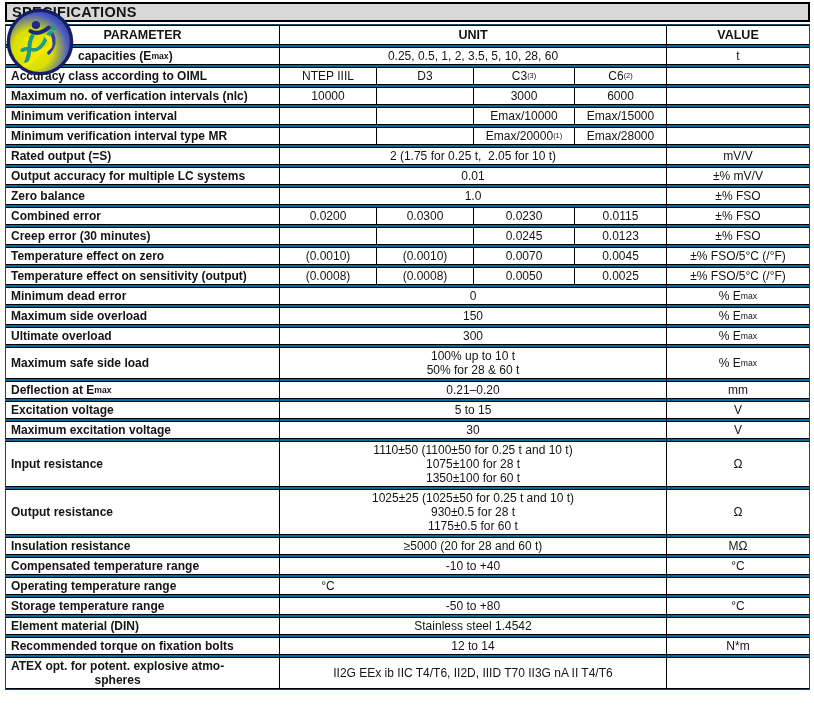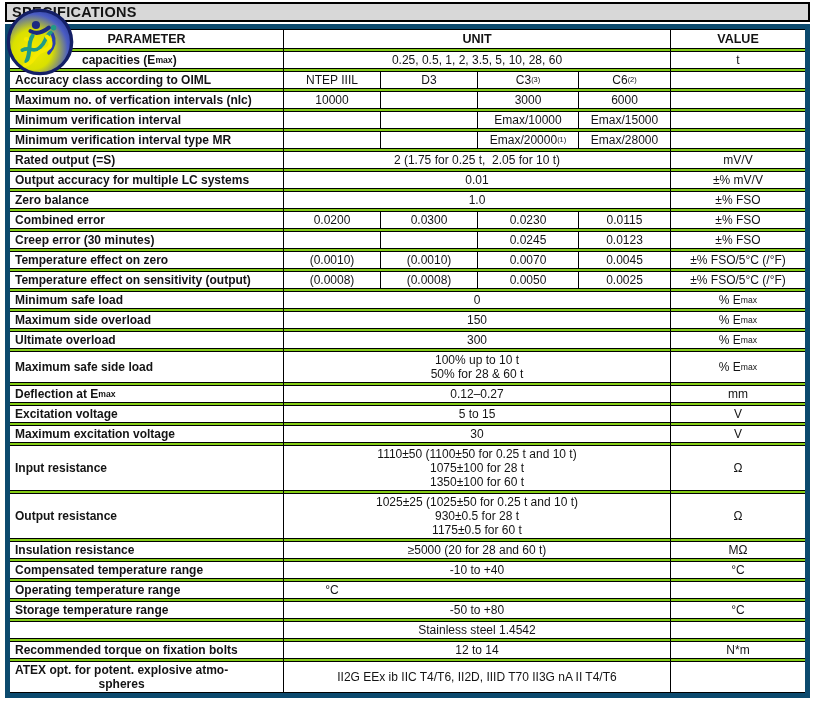--- a/index.html
+++ b/index.html
@@ -6,21 +6,21 @@
   body{
     width:814px;height:720px;background:#ffffff;position:relative;
     font-family:"Liberation Sans", sans-serif;color:#141414;overflow:hidden;
   }
   .page{position:absolute;left:5px;top:2px;width:805px;}
   .titlebar{
     background:#d8d8d8;border:2px solid #000;box-sizing:border-box;
     height:20px;line-height:16px;font-weight:bold;font-size:14.5px;
     padding:0 5px;letter-spacing:0.3px;margin-bottom:2px;
   }
-  .spec-table{border:5px solid #0c4a6e;position:relative;background:#84cc16;}
+  .spec-table{border:1px solid #0c4a6e;position:relative;background:#0369a1;}
   .row{
     display:grid;grid-template-columns:273px 97px 97px 101px 92px 1fr;
     border-top:1px solid #000;border-bottom:1px solid #000;
     background:#fff;box-sizing:border-box;min-height:16px;margin-top:2px;
   }
   .row.header{grid-template-columns:273px 387px 1fr;margin-top:0;min-height:20px;}
   .cell{
     display:flex;align-items:center;justify-content:center;text-align:center;
     font-size:12px;line-height:14px;padding:1px 3px;box-sizing:border-box;
   }
@@ -127,42 +127,42 @@
         </div>
         <div class="row">
           <div class="cell param">Temperature effect on sensitivity (output)</div>
           <div class="cell bl">(0.0008)</div>
           <div class="cell bl">(0.0008)</div>
           <div class="cell bl">0.0050</div>
           <div class="cell bl">0.0025</div>
           <div class="cell bl">±% FSO/5°C (/°F)</div>
         </div>
         <div class="row">
-          <div class="cell param">Minimum safe load</div>
+          <div class="cell param">Minimum dead error</div>
           <div class="cell bl span">0</div>
           <div class="cell bl">% E<sub>max</sub></div>
         </div>
         <div class="row">
           <div class="cell param">Maximum side overload</div>
           <div class="cell bl span">150</div>
           <div class="cell bl">% E<sub>max</sub></div>
         </div>
         <div class="row">
           <div class="cell param">Ultimate overload</div>
           <div class="cell bl span">300</div>
           <div class="cell bl">% E<sub>max</sub></div>
         </div>
         <div class="row">
           <div class="cell param">Maximum safe side load</div>
           <div class="cell bl span">100% up to 10 t<br>50% for 28 &amp; 60 t</div>
           <div class="cell bl">% E<sub>max</sub></div>
         </div>
         <div class="row">
           <div class="cell param">Deflection at E<sub>max</sub></div>
-          <div class="cell bl span">0.12–0.27</div>
+          <div class="cell bl span">0.21–0.20</div>
           <div class="cell bl">mm</div>
         </div>
         <div class="row">
           <div class="cell param">Excitation voltage</div>
           <div class="cell bl span">5 to 15</div>
           <div class="cell bl">V</div>
         </div>
         <div class="row">
           <div class="cell param">Maximum excitation voltage</div>
           <div class="cell bl span">30</div>
@@ -191,20 +191,21 @@
         <div class="row">
           <div class="cell param">Operating temperature range</div>
           <div class="cell bl">°C</div>
         </div>
         <div class="row">
           <div class="cell param">Storage temperature range</div>
           <div class="cell bl span">-50 to +80</div>
           <div class="cell bl">°C</div>
         </div>
         <div class="row">
+          <div class="cell param">Element material (DIN)</div>
           <div class="cell bl span">Stainless steel 1.4542</div>
           <div class="cell bl"></div>
         </div>
         <div class="row">
           <div class="cell param">Recommended torque on fixation bolts</div>
           <div class="cell bl span">12 to 14</div>
           <div class="cell bl">N*m</div>
         </div>
         <div class="row">
           <div class="cell param">ATEX opt. for potent. explosive atmo-<br>spheres</div>

